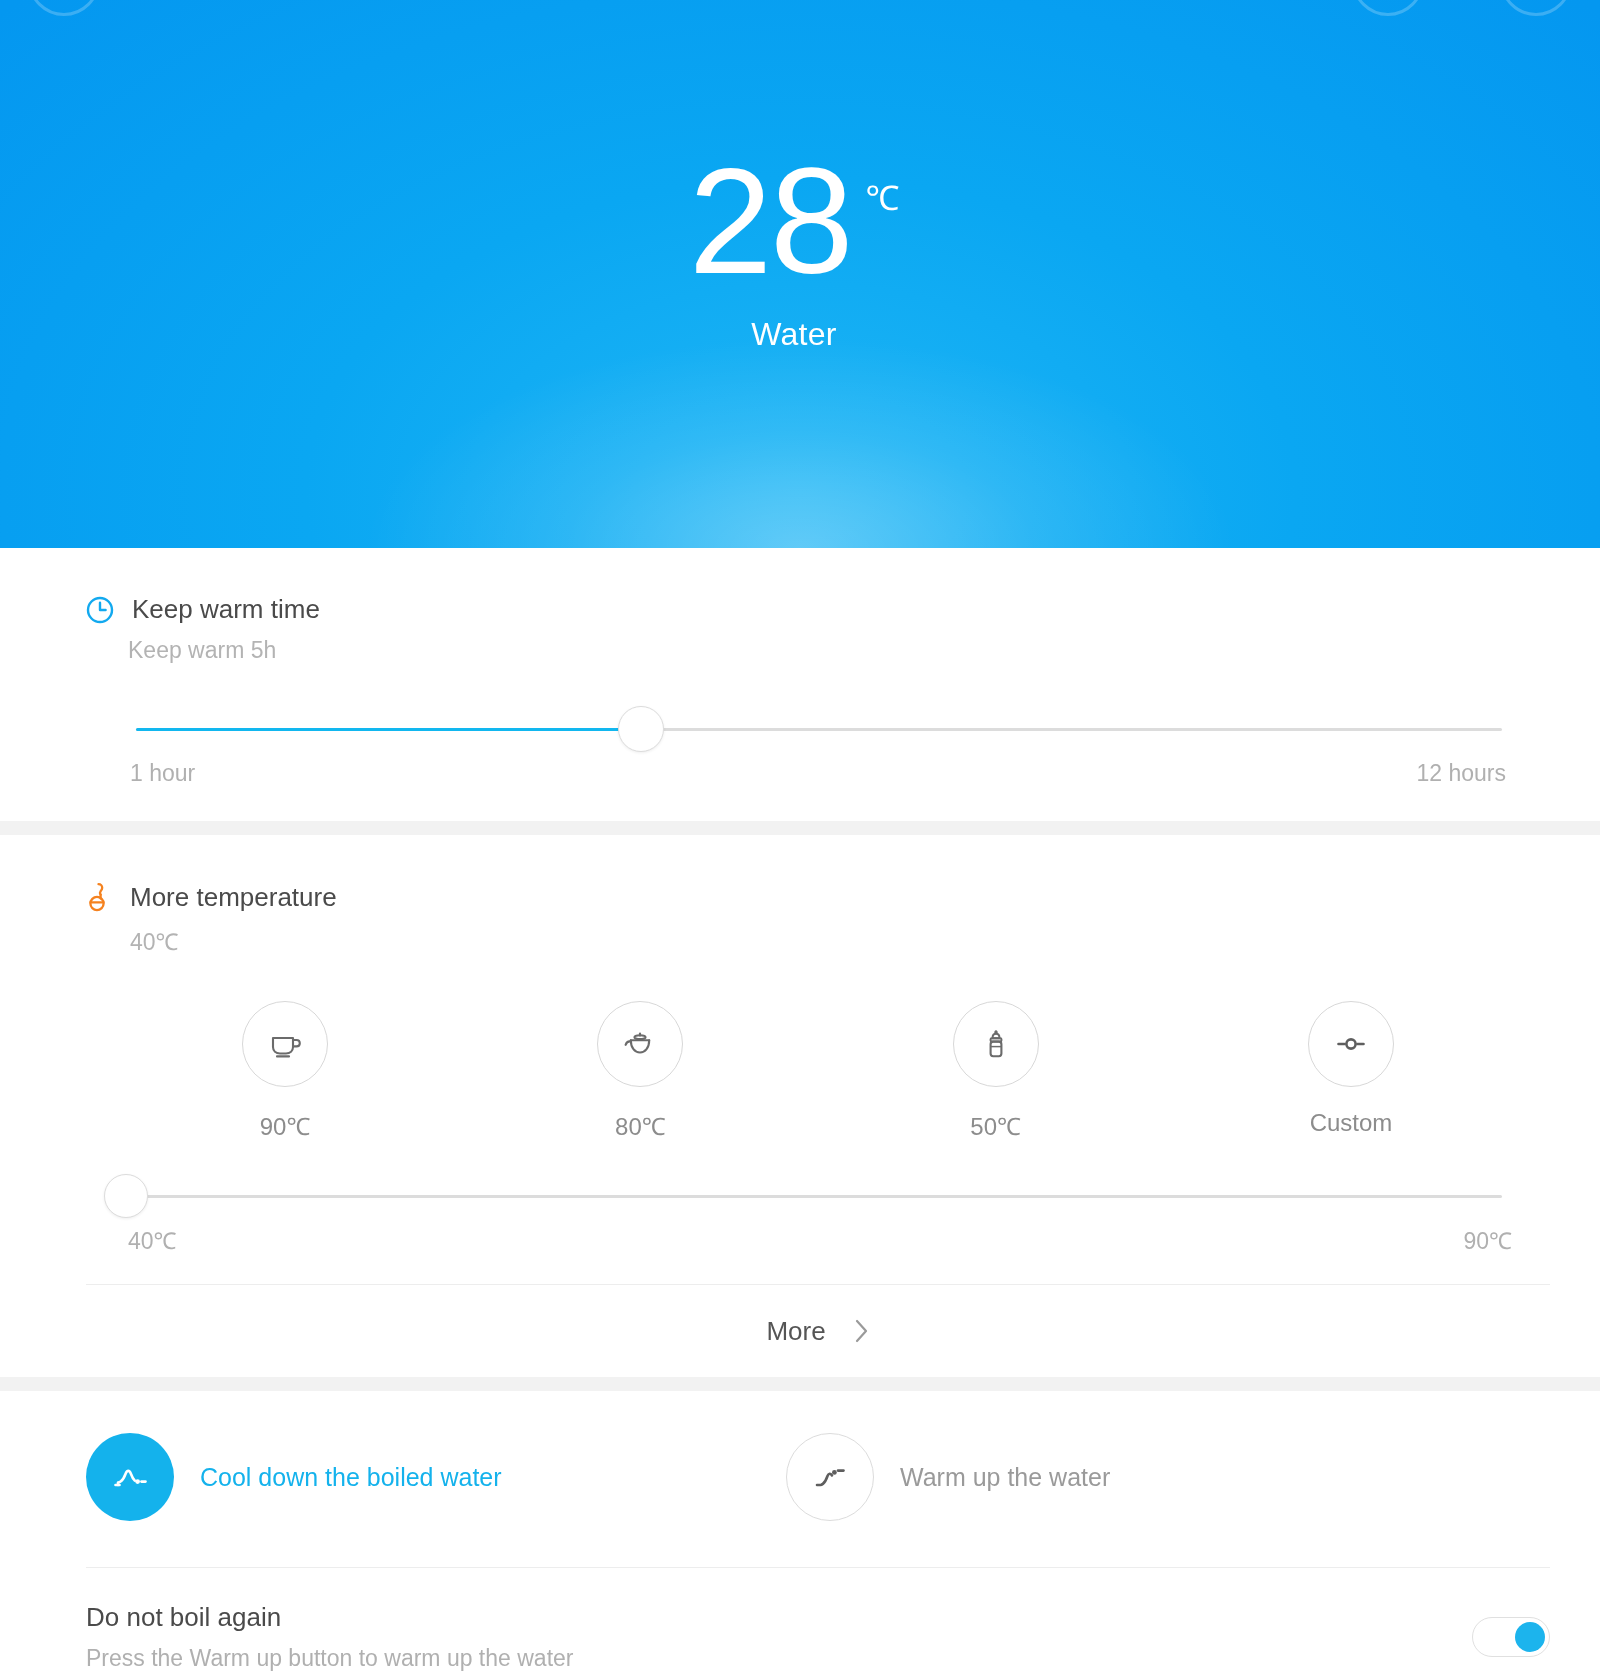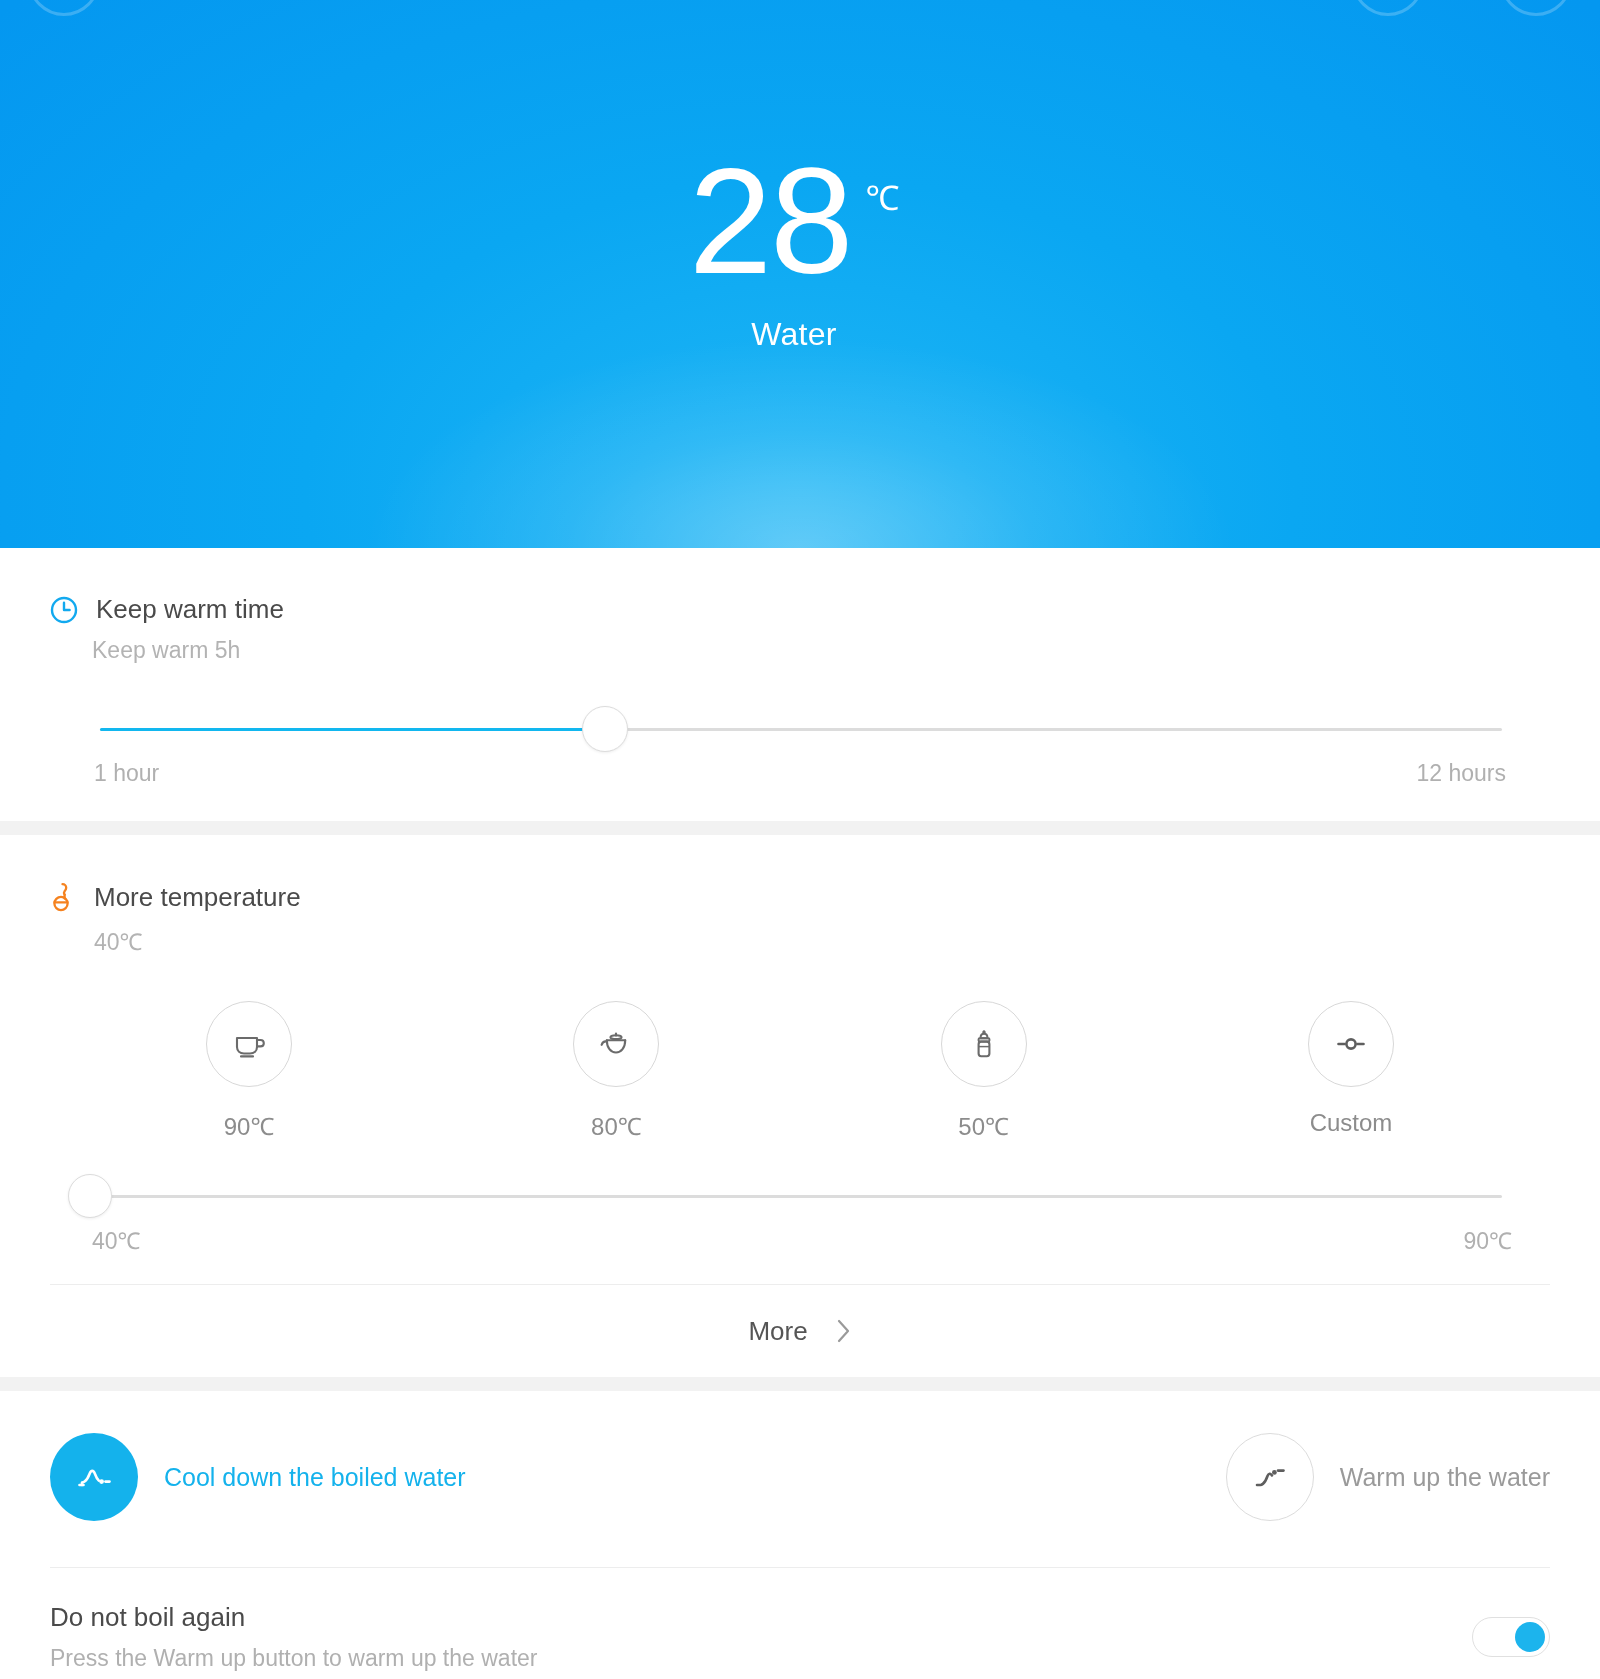--- a/index.html
+++ b/index.html
@@ -56,21 +56,21 @@
   }
   .temp-status {
     margin-top: 26px;
     font-size: 32px;
     font-weight: 400;
     letter-spacing: 0.3px;
   }
 
   
   .gap { height: 14px; background: #f2f2f2; }
-  .section { background: #ffffff; }
+  .section { background: #ffffff; margin-left: 36px; }
 
   .sec-head {
     display: flex;
     align-items: center;
     gap: 18px;
   }
   .sec-title {
     font-size: 26px;
     color: #4a4a4a;
     font-weight: 400;
@@ -185,21 +185,21 @@
     align-items: center;
     justify-content: center;
     gap: 28px;
     background: #fff;
   }
   .more-label { font-size: 26px; color: #555; }
   .chev { width: 16px; height: 26px; display:block; }
 
   
   .actions { background: #ffffff; padding: 42px 50px 0 50px; }
-  .action-row { display: flex; align-items: center; justify-content: space-between; }
+  .action-row { display: flex; align-items: center; }
   .action {
     display: flex;
     align-items: center;
     gap: 26px;
   }
   .action.cool { width: 700px; }
   .act-circle {
     width: 88px; height: 88px;
     border-radius: 50%;
     display: flex; align-items: center; justify-content: center;

